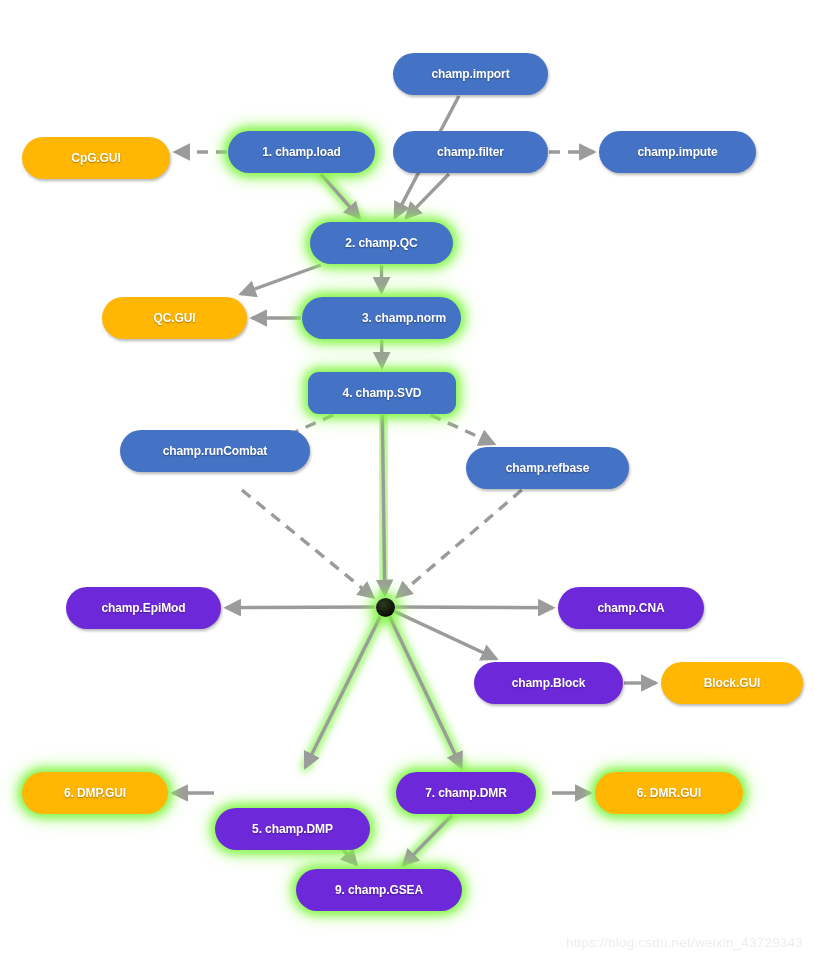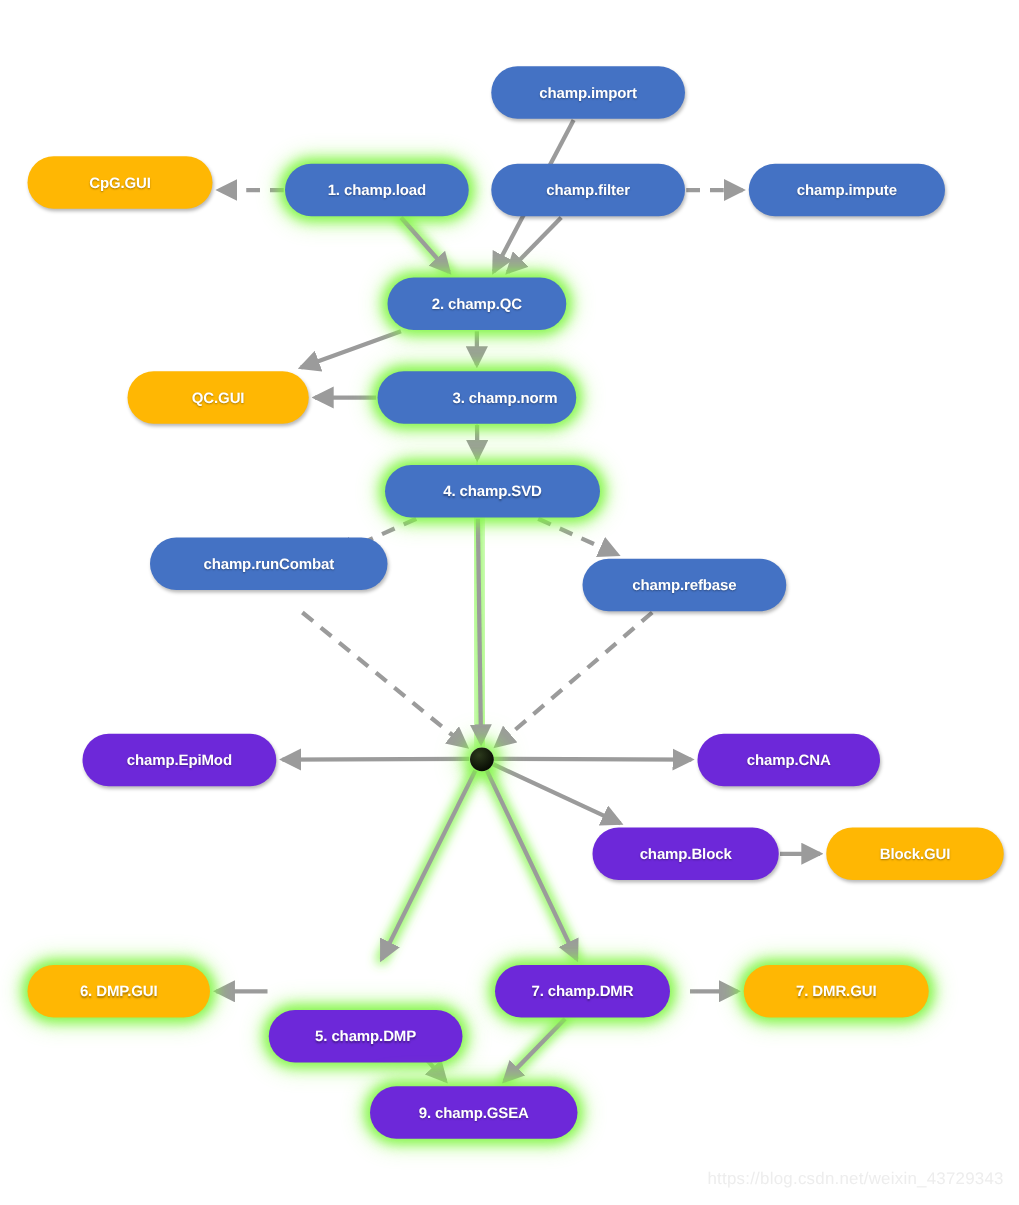--- a/index.html
+++ b/index.html
@@ -112,34 +112,34 @@
         <line x1="312.1185567010309" y1="815" x2="356.49301991894237" y2="864.7609587530336" stroke="#9b9b9b" stroke-width="3.4" marker-end="url(#arrowSolid)"></line>
         <line x1="452.0670103092784" y1="815" x2="403.5006649771946" y2="864.851169282668" stroke="#9b9b9b" stroke-width="3.4" marker-end="url(#arrowSolid)"></line>
       </g>
   </svg>
 
   <div id="nodes">
       <div class="node blue shadow" style="left: 393px; top: 53px; width: 155px; height: 42px;">champ.import</div>
       <div class="node blue glow" style="left: 228px; top: 131px; width: 147px; height: 42px;">1. champ.load</div>
       <div class="node blue shadow" style="left: 393px; top: 131px; width: 155px; height: 42px;">champ.filter</div>
       <div class="node blue shadow" style="left: 599px; top: 131px; width: 157px; height: 42px;">champ.impute</div>
-      <div class="node orange shadow" style="left: 22px; top: 125px; width: 148px; height: 42px;">CpG.GUI</div>
+      <div class="node orange shadow" style="left: 22px; top: 137px; width: 148px; height: 42px;">CpG.GUI</div>
       <div class="node blue glow" style="left: 310px; top: 222px; width: 143px; height: 42px;">2. champ.QC</div>
       <div class="node orange shadow" style="left: 102px; top: 297px; width: 145px; height: 42px;">QC.GUI</div>
       <div class="node blue glow" style="left: 302px; top: 297px; width: 159px; height: 42px; padding-left: 45px;">3. champ.norm</div>
-      <div class="node blue glow" style="left: 308px; top: 372px; width: 172px; height: 42px;">4. champ.SVD</div>
+      <div class="node blue glow" style="left: 308px; top: 372px; width: 148px; height: 42px; border-radius: 11px;">4. champ.SVD</div>
       <div class="node blue shadow" style="left: 120px; top: 430px; width: 190px; height: 42px;">champ.runCombat</div>
       <div class="node blue shadow" style="left: 466px; top: 447px; width: 163px; height: 42px;">champ.refbase</div>
       <div class="node red shadow" style="left: 66px; top: 587px; width: 155px; height: 42px;">champ.EpiMod</div>
       <div class="node red shadow" style="left: 558px; top: 587px; width: 146px; height: 42px;">champ.CNA</div>
       <div class="node red shadow" style="left: 474px; top: 662px; width: 149px; height: 42px;">champ.Block</div>
       <div class="node orange shadow" style="left: 661px; top: 662px; width: 142px; height: 42px;">Block.GUI</div>
       <div class="node orange glow" style="left: 22px; top: 772px; width: 146px; height: 42px;">6. DMP.GUI</div>
       <div class="node red glow" style="left: 215px; top: 808px; width: 155px; height: 42px;">5. champ.DMP</div>
       <div class="node red glow" style="left: 396px; top: 772px; width: 140px; height: 42px;">7. champ.DMR</div>
-      <div class="node orange glow" style="left: 595px; top: 772px; width: 148px; height: 42px;">7. DMR.GUI</div>
+      <div class="node orange glow" style="left: 595px; top: 772px; width: 148px; height: 42px;">6. DMR.GUI</div>
       <div class="node red glow" style="left: 296px; top: 869px; width: 166px; height: 42px;">9. champ.GSEA</div>
     </div>
 
   <div class="hub" id="hub-dot" style="left: 375.5px; top: 597.5px;"></div>
 
   <div class="watermark">https://blog.csdn.net/weixin_43729343</div>
 </div>
 
 </body></html>

